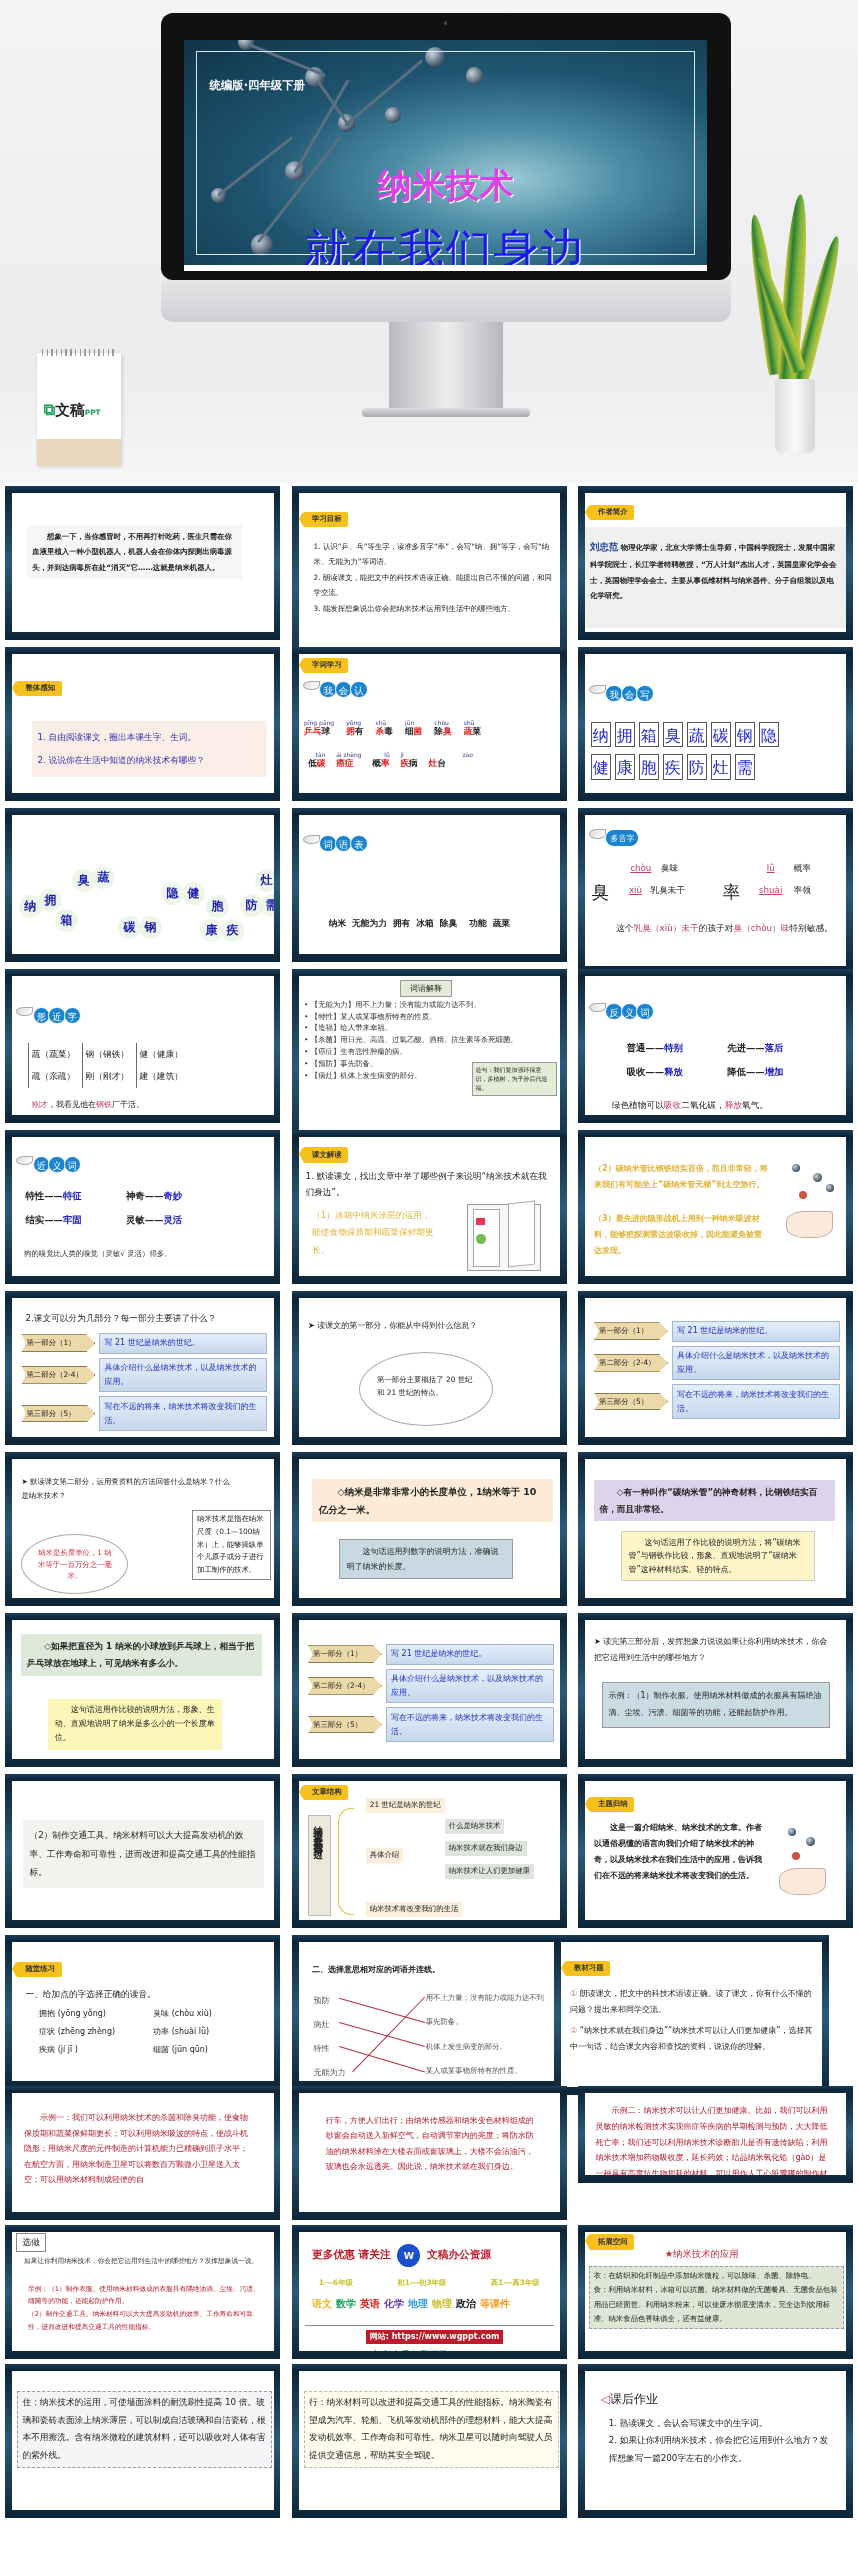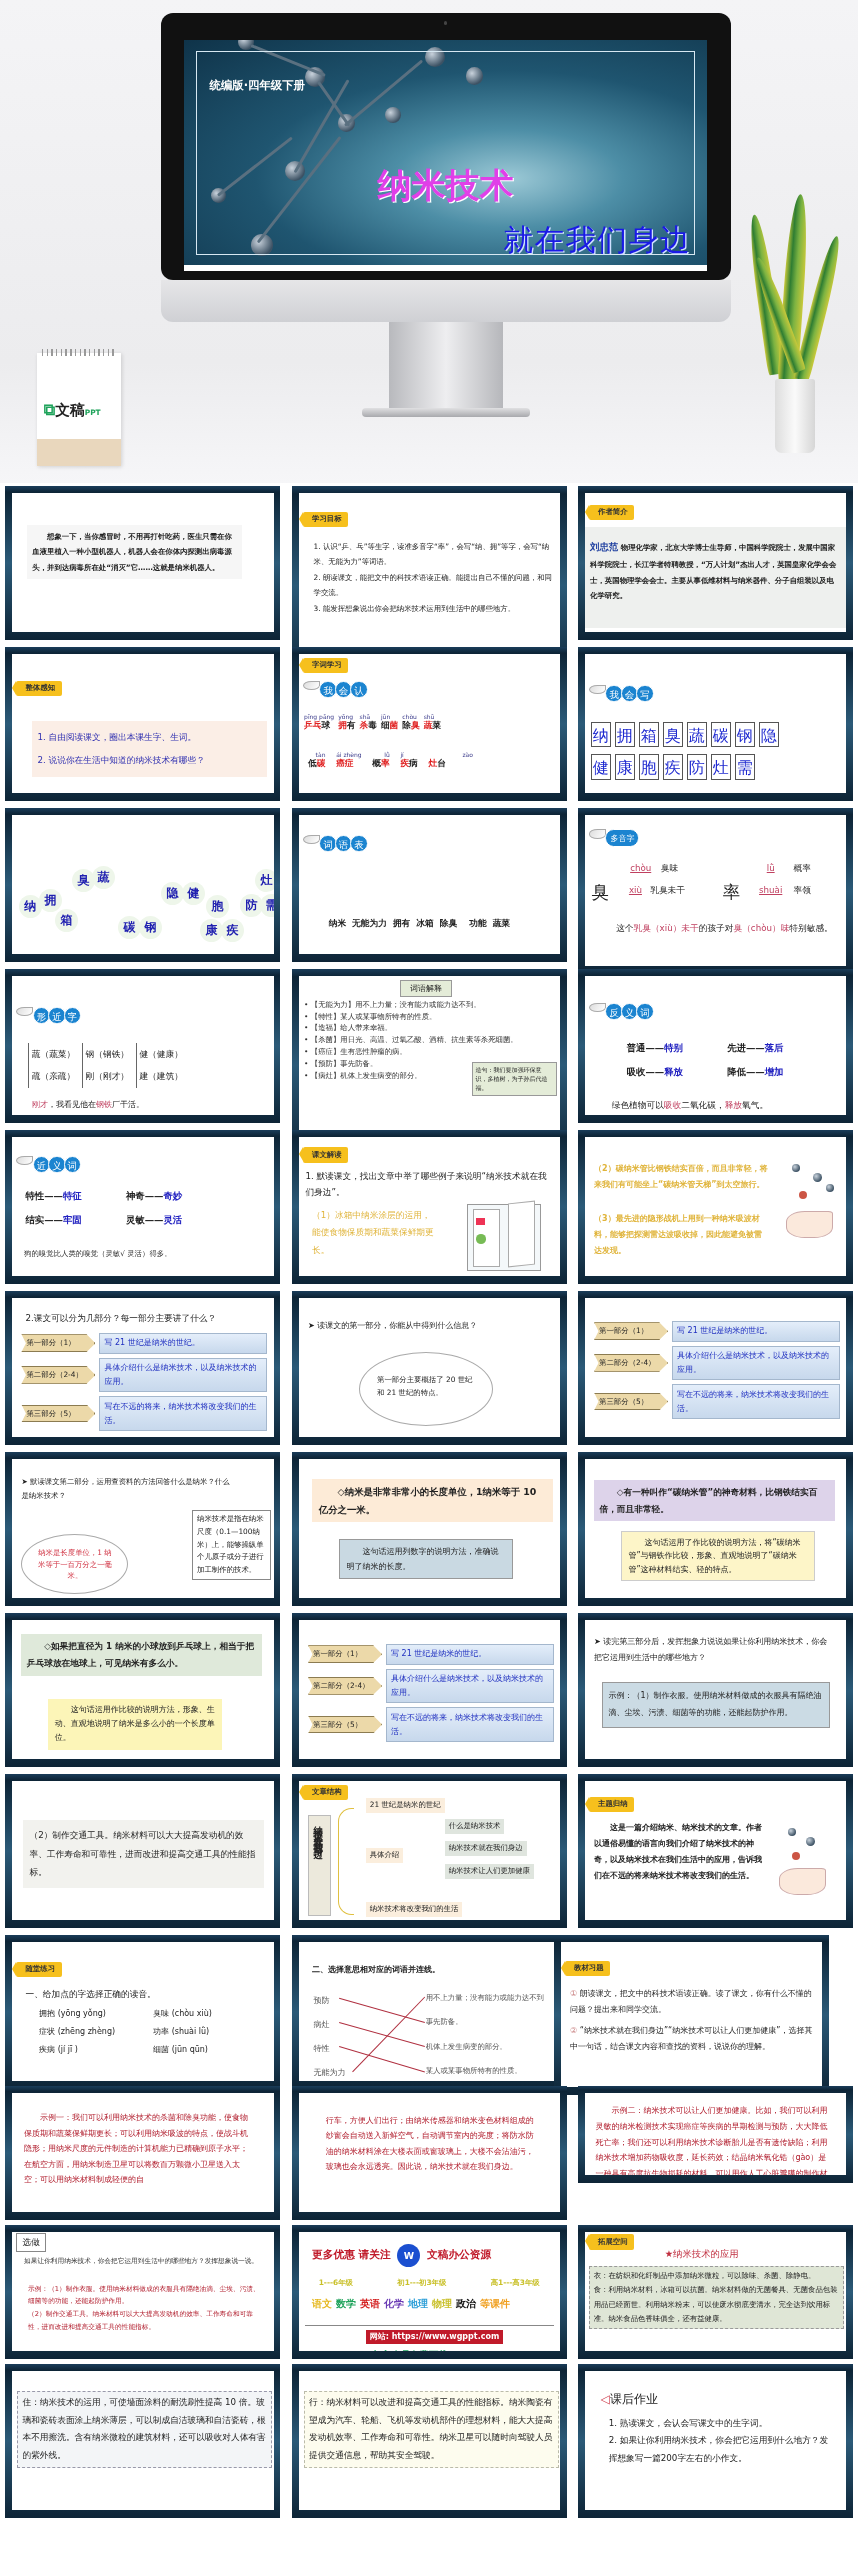--- a/index.html
+++ b/index.html
@@ -7,21 +7,21 @@
 .hero{position:absolute;left:0;top:0;width:858px;height:483px;background:linear-gradient(180deg,#f4f4f6 0%,#ececee 75%,#f6f6f8 100%)}
 .monitor{position:absolute;left:161px;top:13.4px;width:570px;height:267px;background:#111;border-radius:12px}
 .monitor .cam{position:absolute;left:283px;top:8px;width:3.4px;height:3.4px;border-radius:50%;background:#444}
 .screen{position:absolute;left:23px;top:27px;width:523px;height:231px;background:radial-gradient(ellipse at 62% 60%,#9cc9d6 0%,#4d8ea6 25%,#1f5570 55%,#0f3349 100%);overflow:hidden}
 .screen .frame{position:absolute;left:12px;top:10.7px;right:12px;bottom:16px;border:1.3px solid #d7e8f2}
 .screen .whitebar{position:absolute;left:0;right:0;bottom:0;height:6.7px;background:#fff}
 .mol{position:absolute;border-radius:50%;background:radial-gradient(circle at 35% 35%,#c8d2dc,#3d5264 70%);}
 .bond{position:absolute;height:3.4px;background:#5a7080;transform-origin:left center;border-radius:2px}
 .scr-label{position:absolute;left:25.5px;top:38px;color:#fff;font-weight:bold;font-size:11.4px}
 .scr-t1{position:absolute;left:0;right:0;top:123px;text-align:center;color:#e040e8;font-size:34px;font-weight:bold;text-shadow:1.3px 1.3px 0 #fff}
-.scr-t2{position:absolute;left:0;right:16px;top:180px;text-align:right;color:#1a1ae6;font-size:30px;letter-spacing:1.3px;text-shadow:1.3px 1.3px 0 #d0e0ff}
+.scr-t2{position:absolute;left:0;right:0;top:180px;text-align:center;color:#1a1ae6;font-size:46px;letter-spacing:1.3px;text-shadow:1.3px 1.3px 0 #d0e0ff}
 .chin{position:absolute;left:161px;top:280px;width:570px;height:42px;background:linear-gradient(#e6e6e8,#cfd0d4);border-radius:0 0 12px 12px}
 .stand{position:absolute;left:389px;top:322px;width:114px;height:89px;background:linear-gradient(90deg,#b8b9bd,#eeeef0 50%,#b6b7bb)}
 .base{position:absolute;left:362px;top:408px;width:168px;height:9.4px;background:linear-gradient(#e0e0e2,#a8a9ad);border-radius:4px}
 .calendar{position:absolute;left:37px;top:353px;width:84px;height:113px;background:#fff;box-shadow:1.3px 1.3px 4px rgba(0,0,0,.15)}
 .calendar .rings{position:absolute;left:5.4px;top:-4px;right:5.4px;height:6.7px;background:repeating-linear-gradient(90deg,#999 0 1.3px,transparent 1.3px 4.7px)}
 .calendar .logo{position:absolute;left:6.7px;top:47px;font-size:14.8px;font-weight:bold;color:#222}
 .calendar .logo .lg{color:#1fa35b;font-size:16px}
 .calendar .logo .ppt{color:#1fa35b;font-size:7.4px}
 .calendar .foot{position:absolute;left:0;right:0;bottom:0;height:27px;background:#e9d7bd}
 .plant{position:absolute;left:744px;top:194px;width:101px;height:255px}
@@ -121,21 +121,21 @@
 </div>
 <div class="slide" style="left:292px;top:647px;height:154px">
   <div class="inner">
     <div class="tag" style="top:4px">字词学习</div>
     <div class="bubble" style="left:4px;top:27px">
         <i class="plane"></i>
         <span>我</span>
         <span>会</span>
         <span>认</span>
       </div>
-    <div class="p" style="left:5.4px;top:59px;width:255px;font-size:8.7px;font-weight:bold;line-height:1.2;display:flex;gap:4px">
+    <div class="p" style="left:5.4px;top:65px;width:255px;font-size:8.7px;font-weight:bold;line-height:1.2;display:flex;gap:12px">
       <div><div style="font-size:6px;color:#3a3a8a;font-weight:normal">pīng pāng</div><span class="red">乒乓</span><span>球</span></div>
       <div><div style="font-size:6px;color:#3a3a8a;font-weight:normal">yōng</div><span class="red">拥</span><span>有</span></div>
       <div><div style="font-size:6px;color:#3a3a8a;font-weight:normal">shā</div><span class="red">杀</span><span>毒</span></div>
       <div><div style="font-size:6px;color:#3a3a8a;font-weight:normal">jūn</div><span>细</span><span class="red">菌</span></div>
       <div><div style="font-size:6px;color:#3a3a8a;font-weight:normal">chòu</div><span>除</span><span class="red">臭</span></div>
       <div><div style="font-size:6px;color:#3a3a8a;font-weight:normal">shū</div><span class="red">蔬</span><span>菜</span></div>
     </div>
     <div class="p" style="left:9.4px;top:97px;width:255px;font-size:8.7px;font-weight:bold;line-height:1.2;display:flex;gap:10.7px">
       <div><div style="font-size:6px;color:#3a3a8a;font-weight:normal;text-align:right">tàn</div><span>低</span><span class="red">碳</span></div>
       <div><div style="font-size:6px;color:#3a3a8a;font-weight:normal">ái zhèng</div><span class="red">癌症</span></div>

